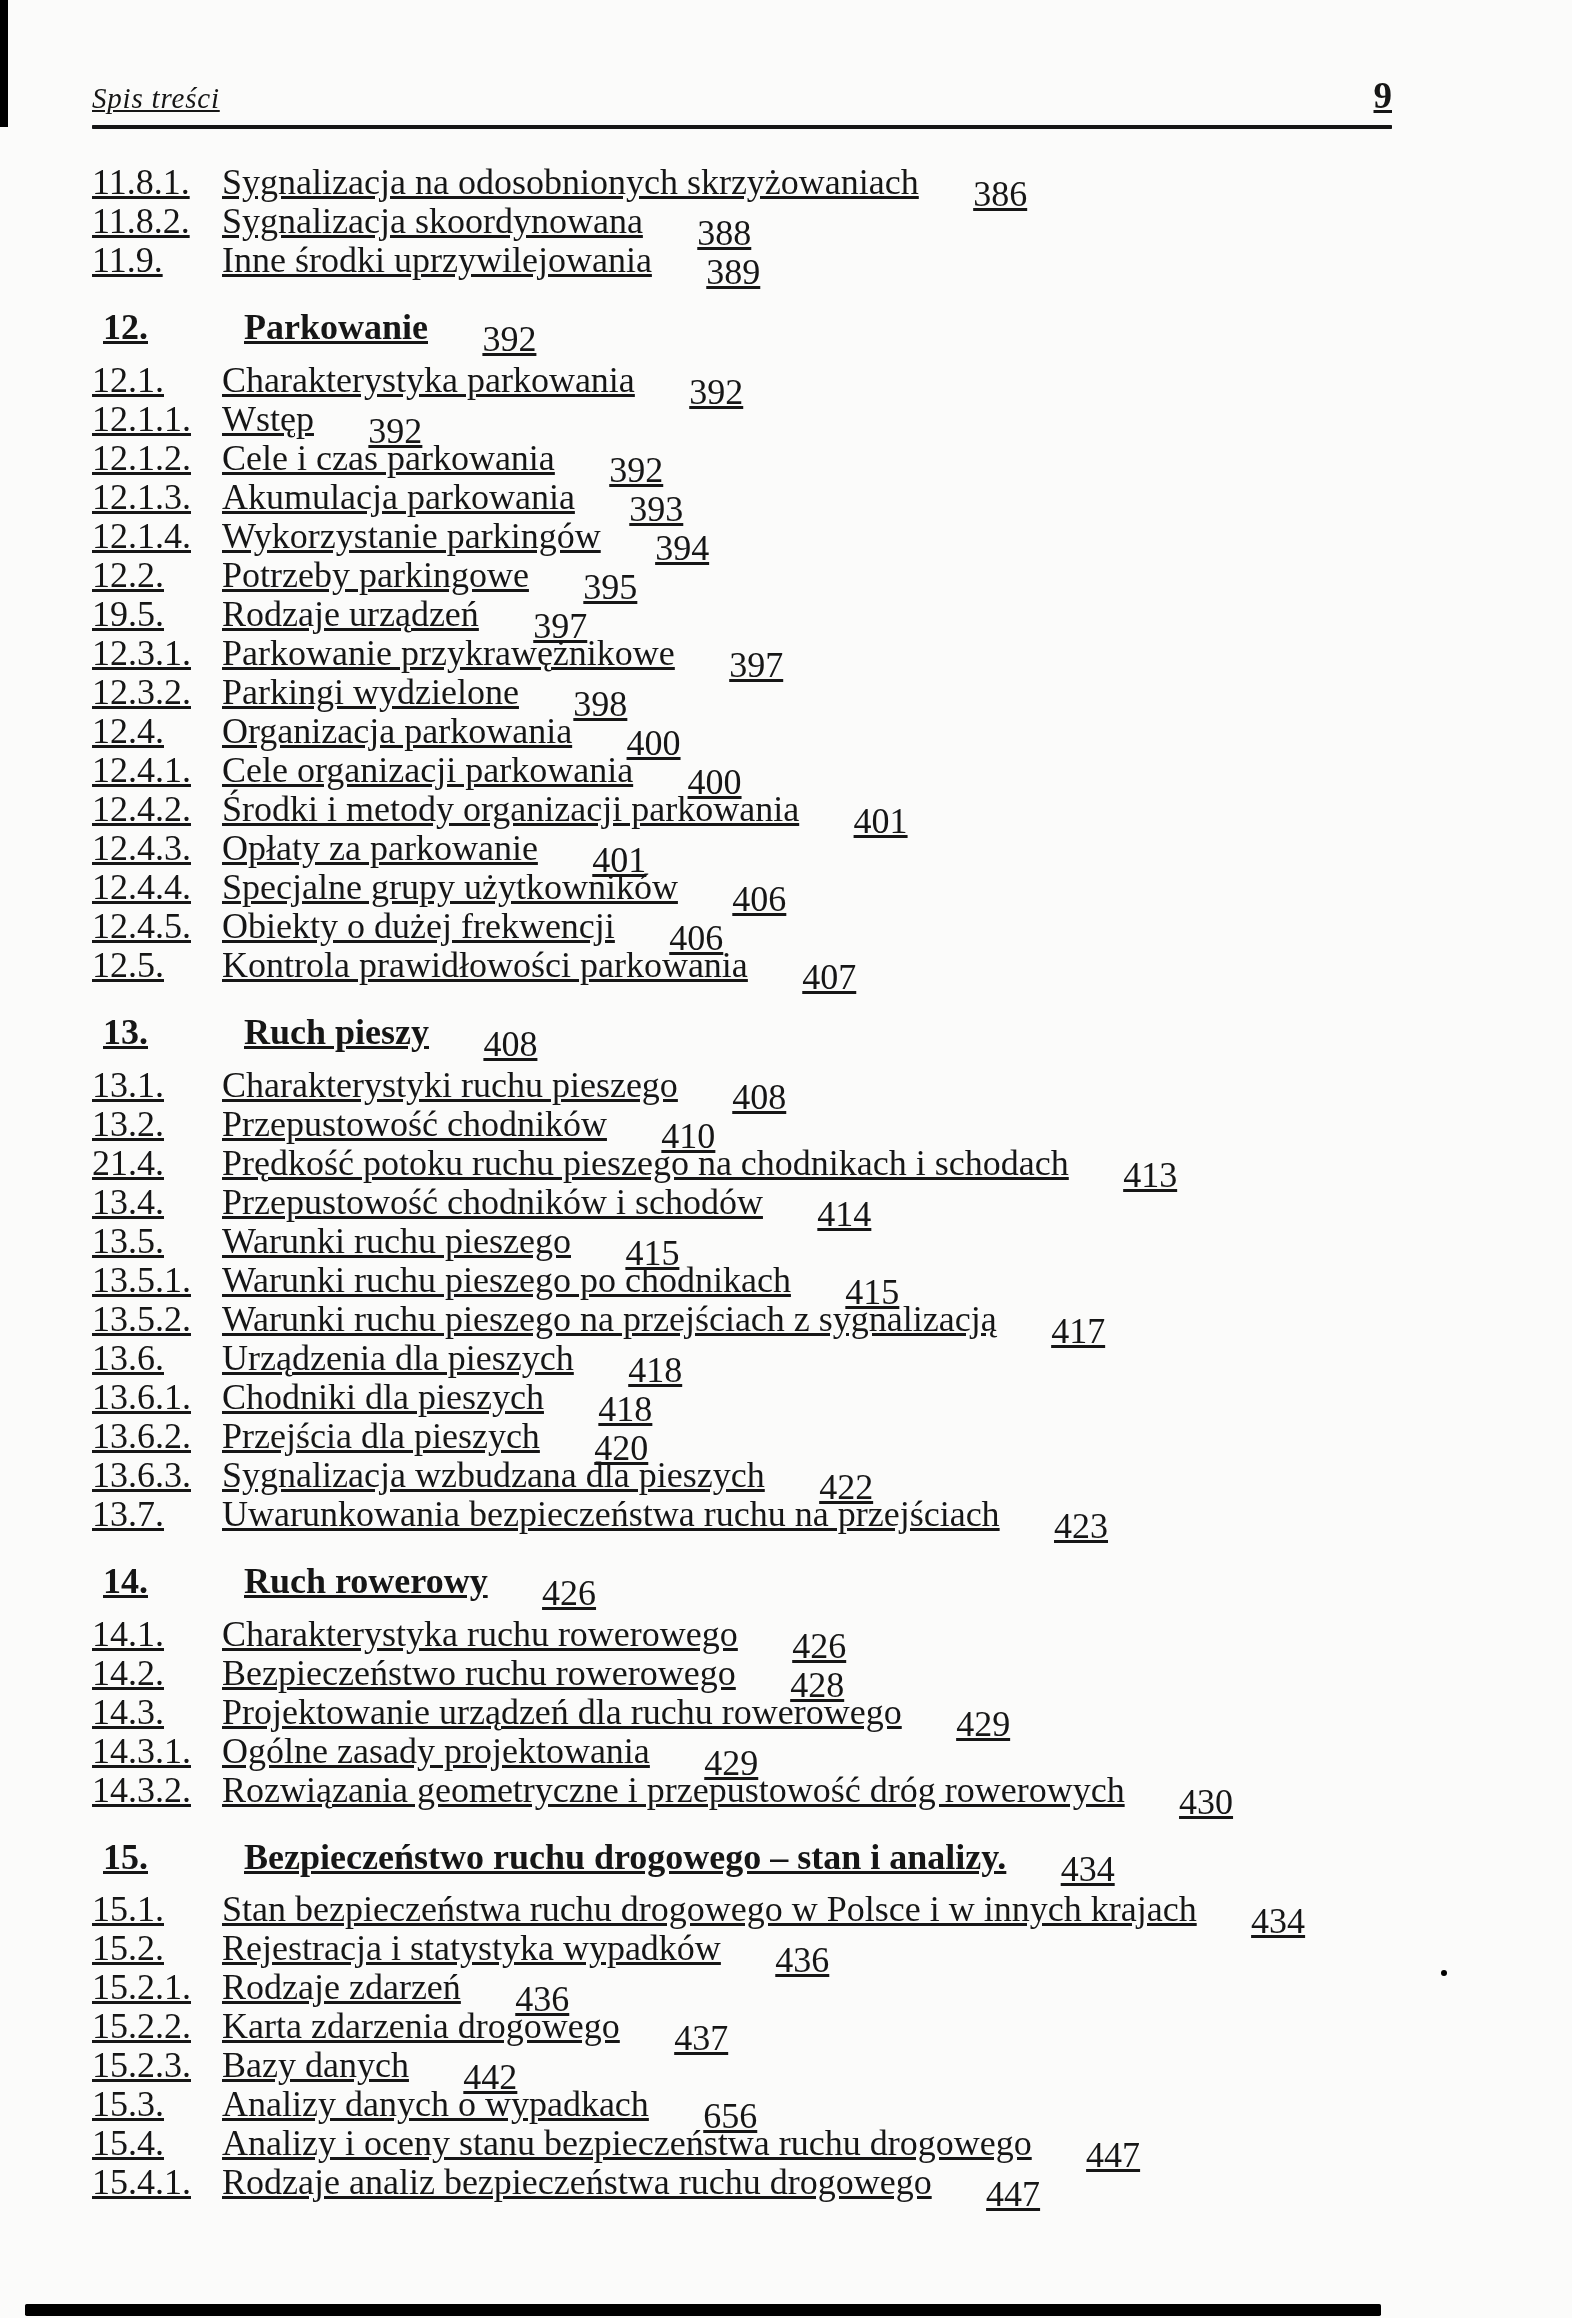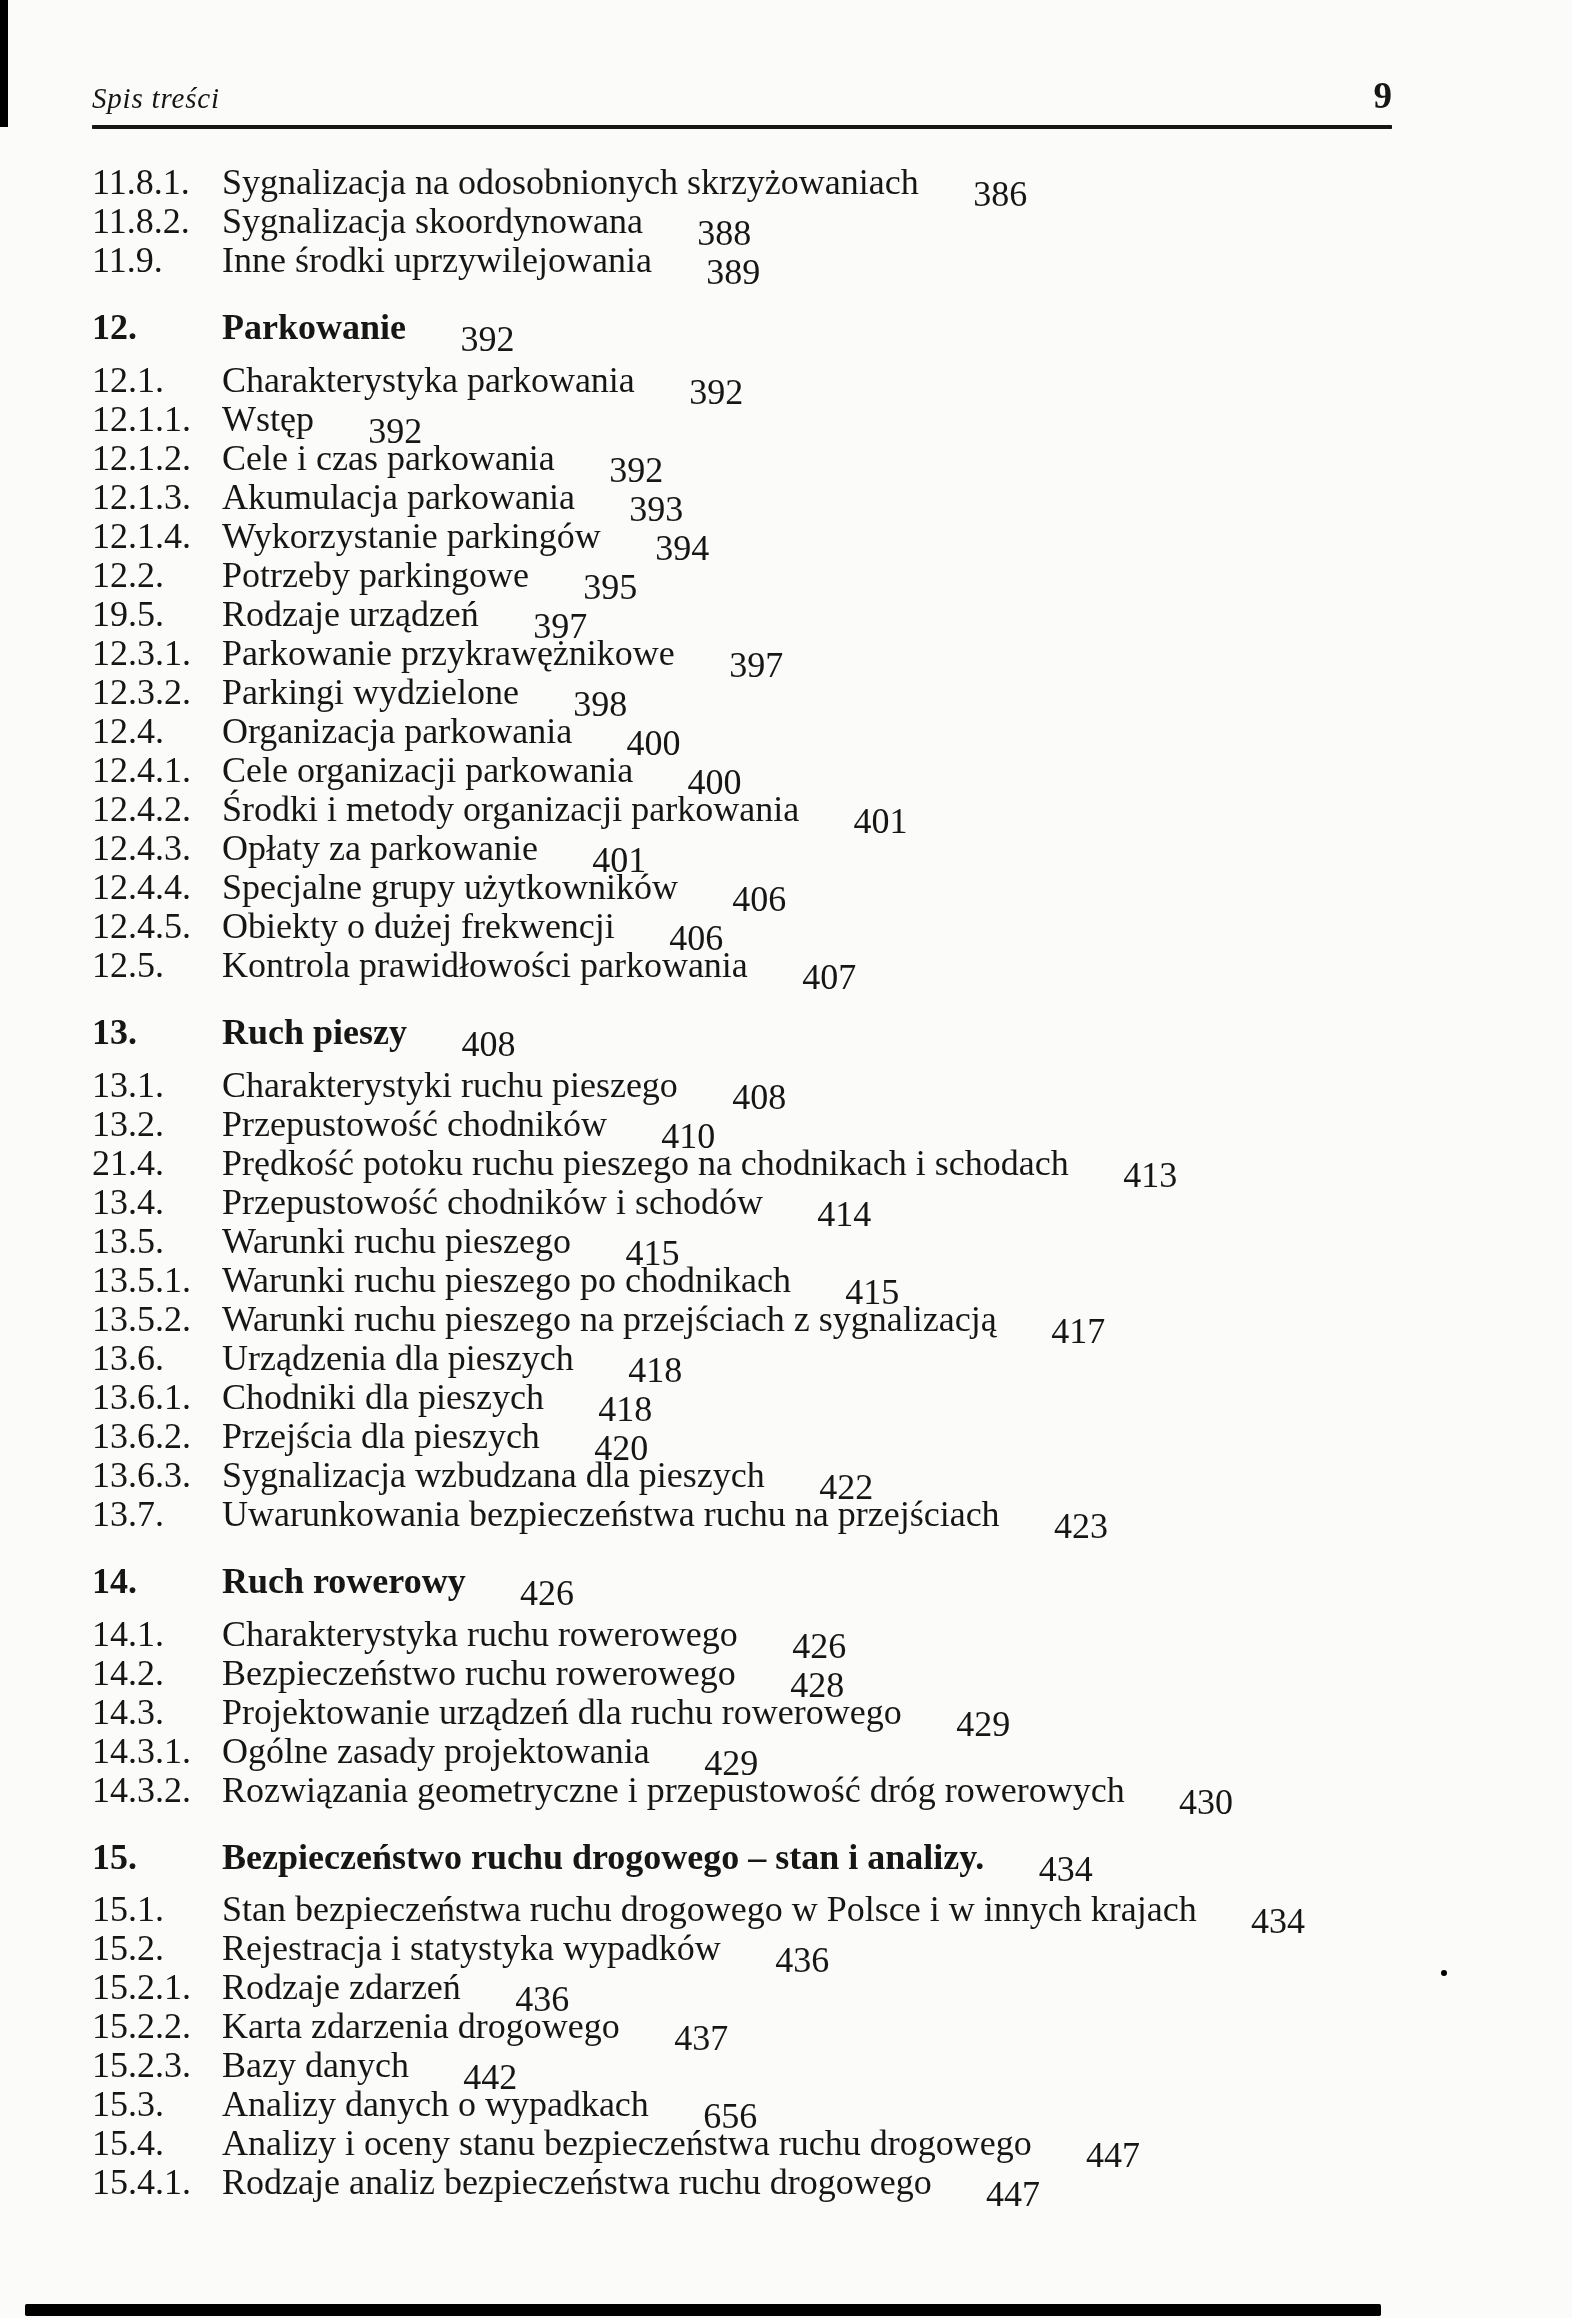--- a/index.html
+++ b/index.html
@@ -9,38 +9,39 @@
   html,body{margin:0;padding:0;background:#e8e8e6;}
   .page{
     position:relative;
     width:1572px;height:2319px;
     background:var(--paper);
     font-family:"Liberation Serif","DejaVu Serif",serif;
     color:var(--ink);
     overflow:hidden;
     box-sizing:border-box;
     padding:74px 180px 0 92px;
+    text-decoration:underline;
   }
   
   .header{
     display:flex;justify-content:space-between;align-items:baseline;
     height:44px;line-height:44px;
   }
   .htitle{font-style:italic;font-size:29px;letter-spacing:0.8px;}
   .hpage{font-weight:bold;font-size:37px;}
   .rule{height:4.2px;background:var(--ink);margin-top:6.7px;border-radius:0.8px;}
   
   .toc{margin-top:34px;}
   .row{
     display:flex;align-items:stretch;
     height:39px;line-height:39px;
     font-size:36px;white-space:nowrap;
   }
   .row.chapter{margin-top:28.5px;margin-bottom:13.4px;}
-  .row.chapter .num,.row.chapter .title{font-weight:bold;}
+  .row.chapter .num,.row.chapter .title{font-weight:bold;margin-left:11px;}
   .num{flex:0 0 130px;}
   .title{flex:0 0 auto;padding-right:8.4px;}
   .dots{flex:1 1 aupx;position:relative;min-width:15px;}
   .dots::after{
     content:"";position:absolute;left:13.4px;right:1.7px;bottom:7.5px;height:5px;
     background-image:radial-gradient(circle at 2.5px 2.5px,var(--ink) 2.1px,rgba(0,0,0,0) 2.7px);
     background-size:24px 5px;background-repeat:repeat-x;
   }
   .page-num{flex:0 0 85px;text-align:right;margin-top:12px;}
   

